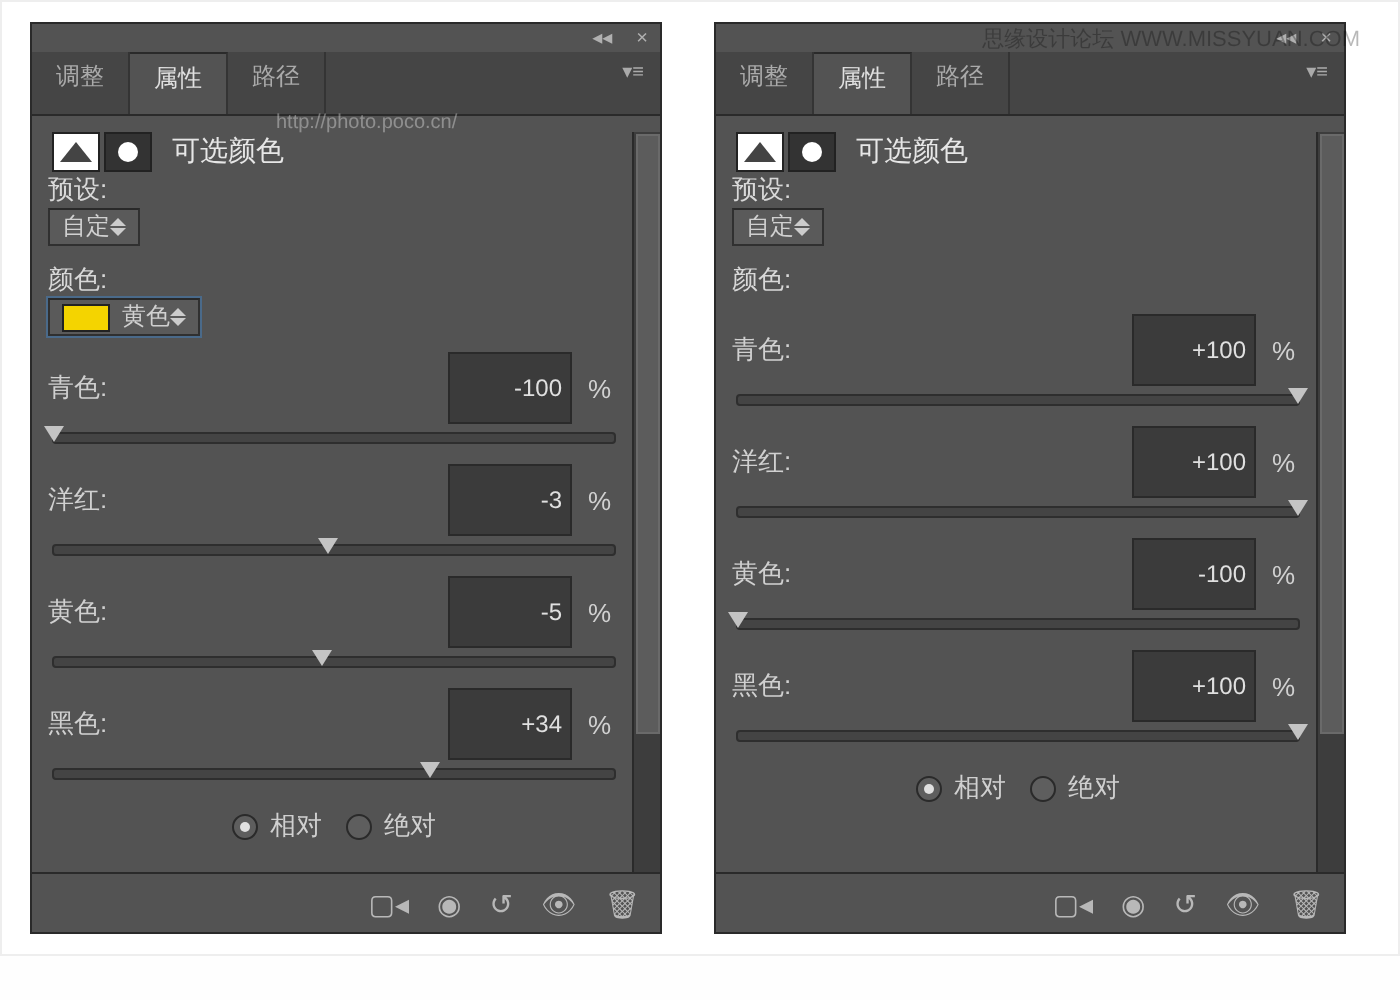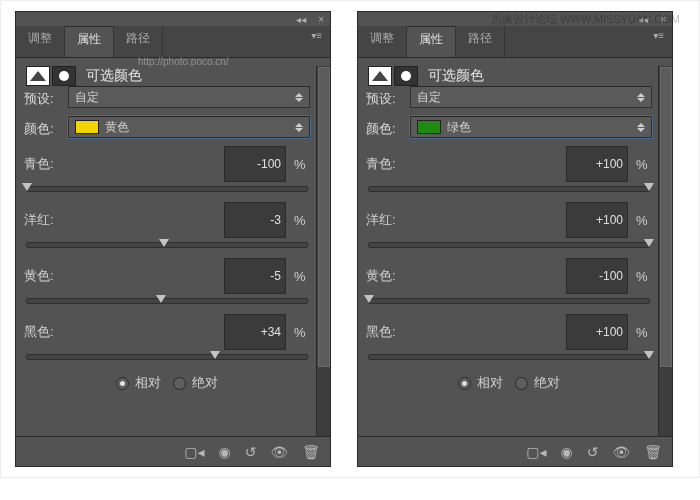--- a/index.html
+++ b/index.html
@@ -126,22 +126,23 @@
     content:"";
     width:10px;height:10px;border-radius:50%;
     background:#fff;
   }
   .hdr-title {
     font-size: 14px;
     color: #e6e6e6;
   }
   .row {
     display: flex;
-    align-items: flex-end;
+    align-items: flex-start;
     margin-bottom: 8px;
+    flex-direction: column;
   }
   .row-label {
     width: 44px;
     color: #d8d8d8;
     font-size: 13px;
   }
   .dropdown {
     flex: 1;
     height: 22px;
     background: #5a5a5a;
@@ -404,28 +405,20 @@
               <span>自定</span>
               <div class="dd-arrows">
                   <span class="up"></span>
                   <span class="dn"></span>
                 </div>
             </div>
           </div>
 
           <div class="row">
             <div class="row-label">颜色:</div>
-            <div class="dropdown hl">
-              <span class="swatch" id="swR" style="background: rgb(31, 138, 18);"></span>
-              <span>绿色</span>
-              <div class="dd-arrows">
-                  <span class="up"></span>
-                  <span class="dn"></span>
-                </div>
-            </div>
           </div>
 
           <div class="slider-group">
             <div class="slider-top">
               <div class="sl-label">青色:</div>
               <input class="sl-input" value="+100" style="">
               <div class="sl-unit">%</div>
             </div>
             <div class="track">
                 <div class="thumb" id="rc" style="left: 100%;"></div>

